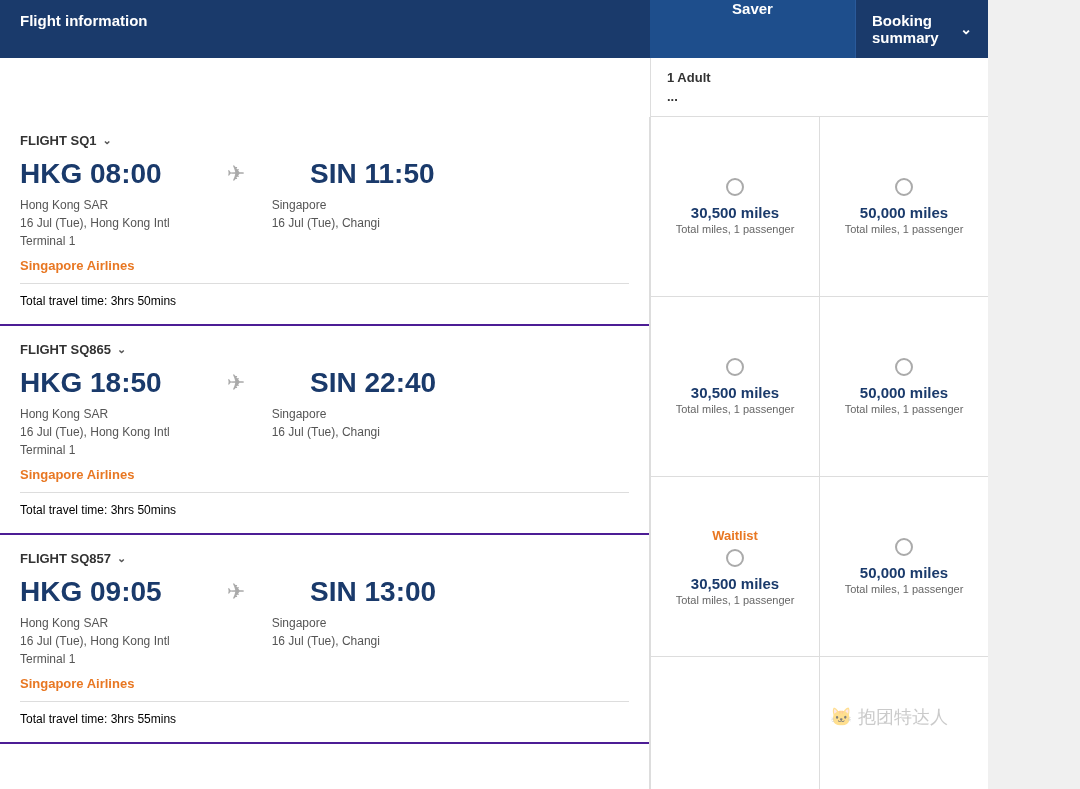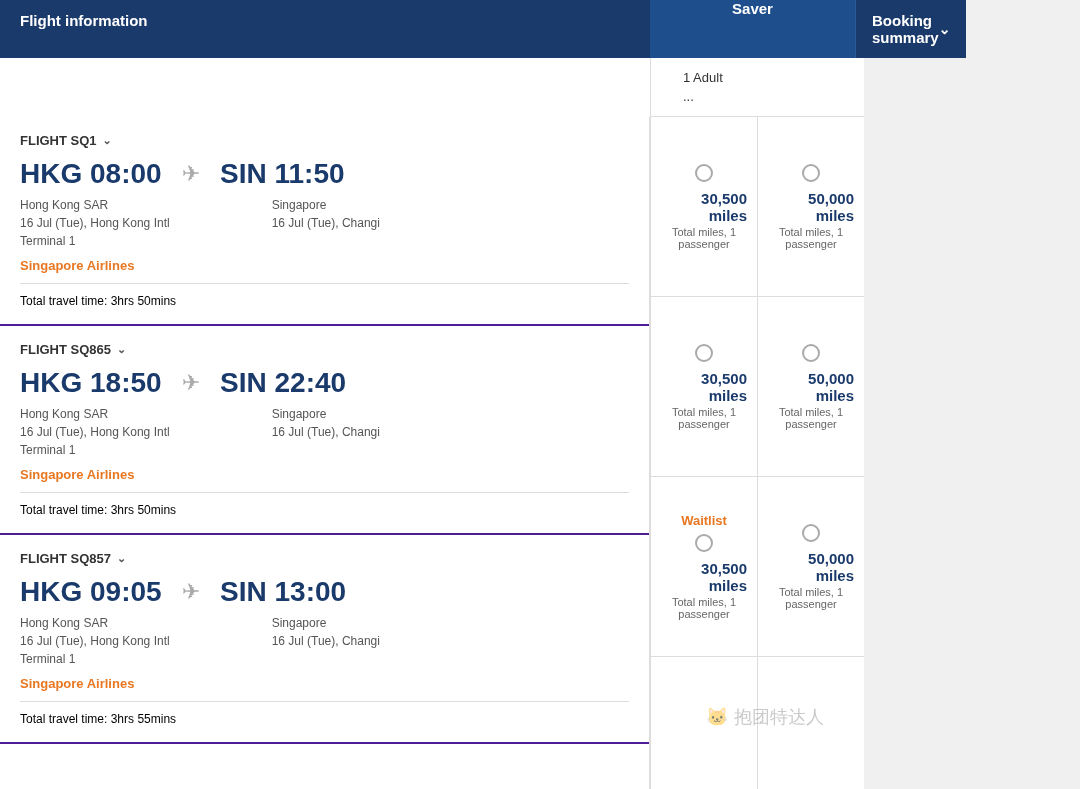--- a/index.html
+++ b/index.html
@@ -1,19 +1,19 @@
 <!DOCTYPE html>
 <html><head>
   <meta charset="utf-8">
   <style>
     * { box-sizing: border-box; margin: 0; padding: 0; }
     body { font-family: Arial, sans-serif; background: #f0f0f0; font-size: 14px; color: #333; }
 
     .page-wrapper {
-      width: 864px;
+      width: 988px;
       min-height: 789px;
       background: #fff;
       display: flex;
       flex-direction: column;
     }
 
     
     .header-row {
       display: flex;
       background: #1a3a6b;
@@ -78,20 +78,21 @@
     .flight-id-row .chevron {
       margin-left: 6px;
       font-size: 11px;
       color: #555;
     }
 
     .flight-times-row {
       display: flex;
       align-items: center;
       margin-bottom: 6px;
+      gap: 45px;
     }
     .time-origin {
       font-size: 28px;
       font-weight: bold;
       color: #1a3a6b;
       min-width: 140px;
     }
     .plane-icon {
       margin: 0 20px;
       color: #aaa;
@@ -198,21 +199,22 @@
       align-items: stretch;
     }
     .booking-summary-spacer {
       flex: 0 0 650px;
     }
     .booking-summary-content {
       flex: 1;
       background: #fff;
       border-bottom: 1px solid #ddd;
       border-left: 1px solid #ddd;
-      padding: 12px 32px;
+      padding: 12px 16px;
+      font-weight: bold;
     }
     .summary-1adult {
       font-size: 13px;
       color: #333;
     }
     .summary-dots {
       font-size: 13px;
       color: #333;
       margin-top: 4px;
     }

